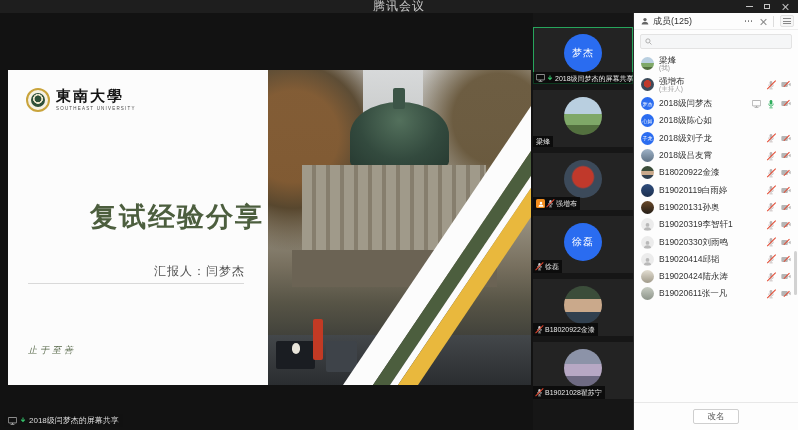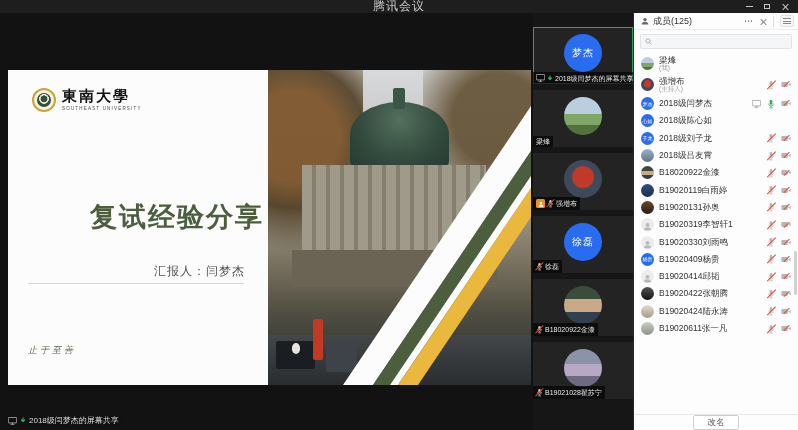--- a/index.html
+++ b/index.html
@@ -13,21 +13,21 @@
   .wc{width:18px;height:13px;display:flex;align-items:center;justify-content:center;cursor:default;}
   .ic-min{width:7px;height:1px;background:#c4c4c4;}
   .ic-max{width:6px;height:5px;border:1px solid #c4c4c4;}
   .x-icon{position:relative;width:7px;height:7px;}
   .x-icon::before,.x-icon::after{content:"";position:absolute;left:3px;top:0;width:1px;height:8px;background:#c4c4c4;}
   .x-icon::before{transform:rotate(45deg);} .x-icon::after{transform:rotate(-45deg);}
   .content{display:flex;height:417px;}
   
   .stage{width:533px;position:relative;background:#121212;flex:none;}
   .slide{position:absolute;left:8px;top:57px;width:523px;height:315px;background:#fcfcfc;overflow:hidden;}
-  .logo{position:absolute;left:24px;top:18px;display:flex;align-items:center;gap:6px;}
+  .logo{position:absolute;left:18px;top:18px;display:flex;align-items:center;gap:6px;}
   .emblem{width:24px;height:24px;border-radius:50%;border:2px solid #c9a43c;background:#f6f1e2;position:relative;flex:none;}
   .emblem::after{content:"";position:absolute;inset:3px;border-radius:50%;
     background:radial-gradient(circle at 50% 42%,#2f5038 0 30%,#e9e2c8 34% 44%,#2f5038 48% 100%);}
   .logo-cn{font-family:"Liberation Serif",serif;font-weight:bold;font-size:15px;color:#141414;letter-spacing:2px;line-height:1;}
   .logo-en{font-size:4.5px;color:#4a4a4a;letter-spacing:1.2px;margin-top:2px;}
   .slide-title{position:absolute;left:82px;top:129px;font-size:27px;font-weight:bold;color:var(--green,#4c5e3e);letter-spacing:2px;}
   .presenter{position:absolute;left:146px;top:193px;font-size:12px;color:#4f4f4f;letter-spacing:1px;}
   .pres-line{position:absolute;left:20px;top:213px;width:216px;height:1px;background:#d9d9d9;}
   .motto{position:absolute;left:20px;top:274px;font-size:9px;font-style:italic;color:#5a6b4d;letter-spacing:3px;}
   
@@ -90,21 +90,21 @@
   .mav.av-sil{background:#ececec;display:flex;align-items:flex-end;justify-content:center;}
   .mnames{display:flex;flex-direction:column;justify-content:center;line-height:1.05;min-width:0;}
   .mname{font-size:8.5px;color:#333;white-space:nowrap;overflow:hidden;text-overflow:ellipsis;}
   .mtag{font-size:6.5px;color:#9a9a9a;}
   .micons{margin-left:auto;display:flex;align-items:center;gap:6px;flex:none;}
   .iwrap{position:relative;display:inline-flex;align-items:center;}
   .rslash{position:absolute;left:46%;top:-10%;width:1.3px;height:118%;background:#e2442c;transform:rotate(45deg);}
   .scroll-thumb{position:absolute;right:1px;top:238px;width:3px;height:44px;background:#d2d2d2;border-radius:2px;}
   .tooltip{position:absolute;right:5px;top:92px;background:#3d3d3d;color:#f0f0f0;font-size:7.5px;
     padding:3px 6px;border-radius:2px;white-space:nowrap;z-index:9;box-shadow:0 1px 3px rgba(0,0,0,.4);}
-  .panel-footer{height:16px;border-top:1px solid #e8e8e8;display:flex;justify-content:center;flex:none;background:#fdfdfd;}
+  .panel-footer{height:28px;border-top:1px solid #e8e8e8;display:flex;align-items:center;justify-content:center;flex:none;background:#fdfdfd;}
   .rename-btn{min-width:46px;height:15px;border:1px solid #cfcfcf;border-radius:2px;background:#fff;
     font-size:8.5px;color:#555;display:flex;align-items:center;justify-content:center;padding:0 8px;
     font-family:"Liberation Sans",sans-serif;}
   
   .ph-landscape{background:linear-gradient(180deg,#b9cfe0 0 45%,#7fa868 45% 75%,#53703f 75% 100%);}
   .ph-flag{background:radial-gradient(circle at 50% 45%,#c0392b 0 36%,#3c4a5a 42% 72%,#2b2f38 100%);}
   .ph-boy{background:linear-gradient(180deg,#3b4d3a 0 35%,#caa98b 35% 68%,#31404f 68% 100%);}
   .ph-anime{background:linear-gradient(180deg,#8c93a8 0 40%,#b7a8c4 40% 70%,#6e6a82 70% 100%);}
   .ph-p1{background:linear-gradient(180deg,#9fb3c8,#5f7285);}
   .ph-p3{background:linear-gradient(180deg,#2f4d7d,#1c2f4e);}
@@ -557,76 +557,28 @@
               <span class="iwrap">
                 <svg width="10" height="7" viewBox="0 0 14 9">
                   <rect x="0.5" y="1" width="9" height="7" rx="1.5" fill="#b5b5b5"></rect>
                   <path d="M10 4.5 13.5 2v5L10 4.5z" fill="#b5b5b5"></path>
                 </svg>
                 <i class="rslash"></i>
               </span>
             </div>
           </div>
           <div class="mrow">
-            <div class="mav av-init">杨贵</div>
-            <div class="mnames">
-              <span class="mname">B19020409杨贵</span>
-            </div>
-            <div class="micons">
-              <span class="iwrap">
-                <svg width="8" height="10" viewBox="0 0 12 14">
-                  <rect x="4" y="1" width="4" height="7" rx="2" fill="#bdb3b3"></rect>
-                  <path d="M2.5 6.5a3.5 3.5 0 0 0 7 0" fill="none" stroke="#bdb3b3" stroke-width="1.2"></path>
-                  <line x1="6" y1="10.2" x2="6" y2="12" stroke="#bdb3b3" stroke-width="1.2"></line>
-                  <line x1="3.5" y1="12.8" x2="8.5" y2="12.8" stroke="#bdb3b3" stroke-width="1.2"></line>
-                </svg>
-                <i class="rslash"></i>
-              </span>
-              <span class="iwrap">
-                <svg width="10" height="7" viewBox="0 0 14 9">
-                  <rect x="0.5" y="1" width="9" height="7" rx="1.5" fill="#b5b5b5"></rect>
-                  <path d="M10 4.5 13.5 2v5L10 4.5z" fill="#b5b5b5"></path>
-                </svg>
-                <i class="rslash"></i>
-              </span>
-            </div>
-          </div>
-          <div class="mrow">
             <div class="mav av-sil">
               <svg width="9" height="9" viewBox="0 0 10 10">
                 <circle cx="5" cy="3.2" r="2.1" fill="#b9b9b9"></circle>
                 <path d="M0.8 9.5c0-2.4 1.9-3.7 4.2-3.7s4.2 1.3 4.2 3.7z" fill="#b9b9b9"></path>
               </svg>
             </div>
             <div class="mnames">
               <span class="mname">B19020414邱韬</span>
-            </div>
-            <div class="micons">
-              <span class="iwrap">
-                <svg width="8" height="10" viewBox="0 0 12 14">
-                  <rect x="4" y="1" width="4" height="7" rx="2" fill="#bdb3b3"></rect>
-                  <path d="M2.5 6.5a3.5 3.5 0 0 0 7 0" fill="none" stroke="#bdb3b3" stroke-width="1.2"></path>
-                  <line x1="6" y1="10.2" x2="6" y2="12" stroke="#bdb3b3" stroke-width="1.2"></line>
-                  <line x1="3.5" y1="12.8" x2="8.5" y2="12.8" stroke="#bdb3b3" stroke-width="1.2"></line>
-                </svg>
-                <i class="rslash"></i>
-              </span>
-              <span class="iwrap">
-                <svg width="10" height="7" viewBox="0 0 14 9">
-                  <rect x="0.5" y="1" width="9" height="7" rx="1.5" fill="#b5b5b5"></rect>
-                  <path d="M10 4.5 13.5 2v5L10 4.5z" fill="#b5b5b5"></path>
-                </svg>
-                <i class="rslash"></i>
-              </span>
-            </div>
-          </div>
-          <div class="mrow">
-            <div class="mav ph-p6"></div>
-            <div class="mnames">
-              <span class="mname">B19020422张朝腾</span>
             </div>
             <div class="micons">
               <span class="iwrap">
                 <svg width="8" height="10" viewBox="0 0 12 14">
                   <rect x="4" y="1" width="4" height="7" rx="2" fill="#bdb3b3"></rect>
                   <path d="M2.5 6.5a3.5 3.5 0 0 0 7 0" fill="none" stroke="#bdb3b3" stroke-width="1.2"></path>
                   <line x1="6" y1="10.2" x2="6" y2="12" stroke="#bdb3b3" stroke-width="1.2"></line>
                   <line x1="3.5" y1="12.8" x2="8.5" y2="12.8" stroke="#bdb3b3" stroke-width="1.2"></line>
                 </svg>
                 <i class="rslash"></i>

